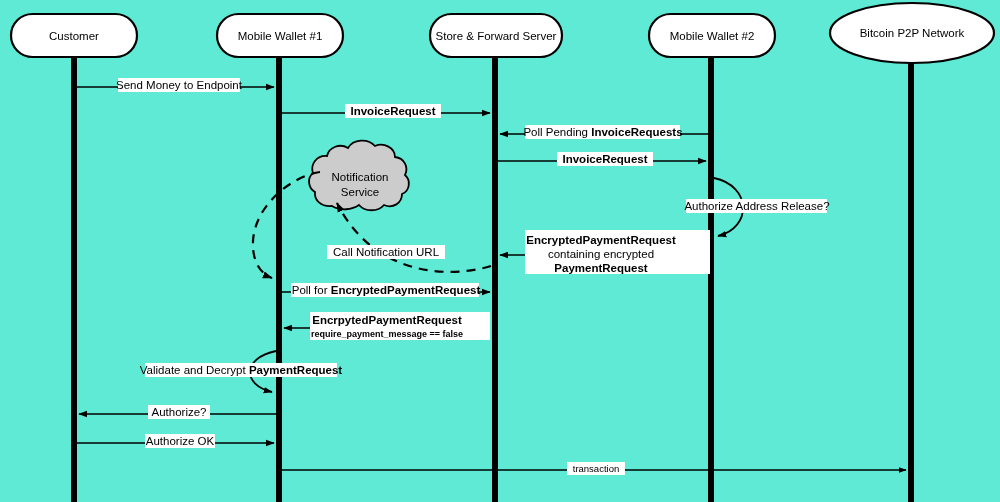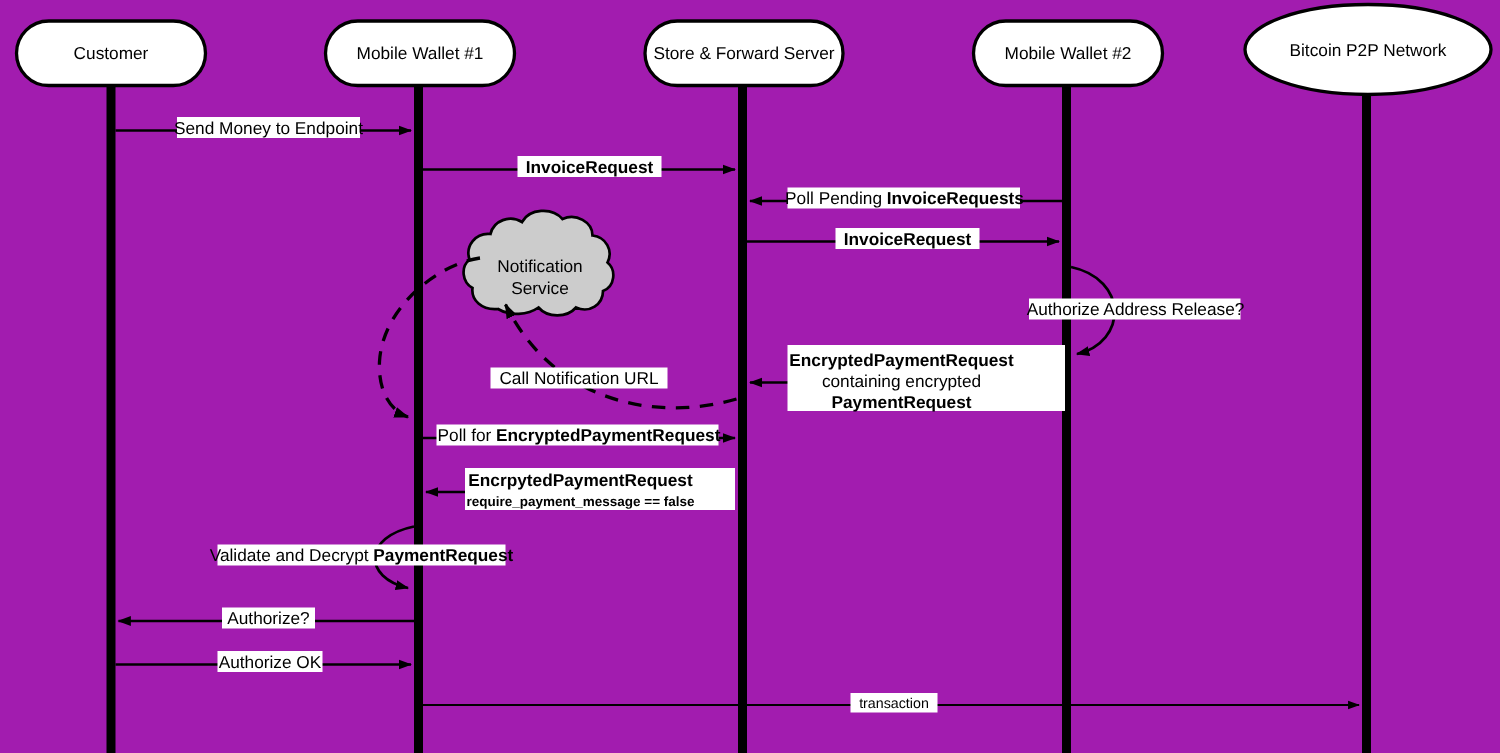--- a/index.html
+++ b/index.html
@@ -11,21 +11,21 @@
   body {
     font-family: "Liberation Sans", sans-serif;
     width: 1000px;
     height: 502px;
     overflow: hidden;
   }
   #diagram-root {
     position: relative;
     width: 1000px;
     height: 502px;
-    background: #a21caf;
+    background: #5eead4;
   }
   svg.diagram-canvas {
     position: absolute;
     left: 0;
     top: 0;
     width: 1000px;
     height: 502px;
     display: block;
   }
   .node-shape {

